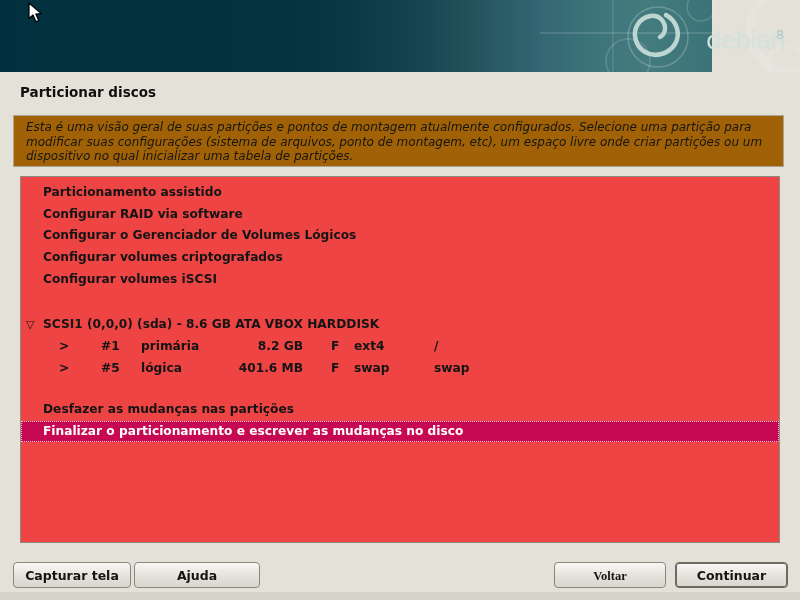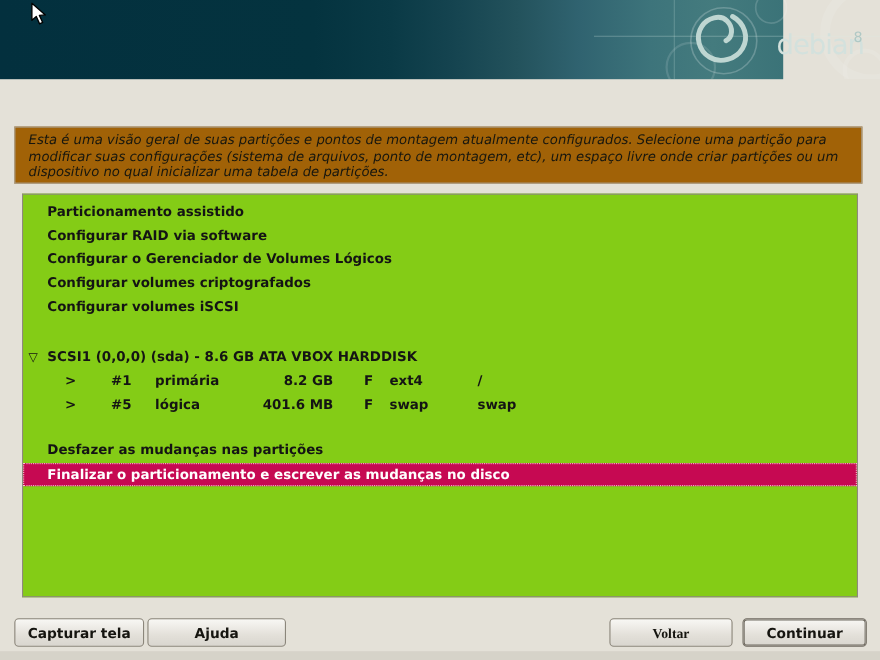--- a/index.html
+++ b/index.html
@@ -36,21 +36,21 @@
     border:1px solid #aba496; box-sizing:border-box;
     background:#a16207;
   }
   .desc-text {
     position:absolute; left:12px; top:4px; width:750px;
     font-style:italic; font-size:12px; line-height:14.6px; color:#16160f;
   }
   
   .list-box {
     position:absolute; left:20px; top:176px; width:760px; height:367px;
-    background:#84cc16; border:1px solid #8e897e; box-sizing:border-box;
+    background:#ef4444; border:1px solid #8e897e; box-sizing:border-box;
   }
   .row {
     position:absolute; left:0; width:100%; height:20px;
     font-size:12.2px; font-weight:bold; line-height:15px;
     white-space:nowrap; cursor:default;
   }
   .row .lbl { position:absolute; left:22px; top:0; }
   .tri { position:absolute; left:5px; top:0px; font-size:11px; font-weight:normal; }
   .disk-lbl { position:absolute; left:22px; top:0; }
   .pmark { position:absolute; left:38px; top:0; }
@@ -105,20 +105,21 @@
                C 95 46 92 33 98 24 C 103 16 115 13 121 19
                C 127 25 126 34 120 37" fill="none" stroke="#bed6d2" stroke-width="4.5" stroke-linecap="round"></path>
     </svg>
     <div class="brand">debian</div>
     <div class="brand-version">8</div>
     <svg class="cursor" width="17" height="21" viewBox="0 0 17 21">
       <polygon points="1,1 1,16.5 5,13 8,19.7 10.8,18.4 7.8,12 13.2,11.6" fill="#ffffff" stroke="#000000" stroke-width="1.2" stroke-linejoin="round"></polygon>
     </svg>
   </div>
 
+  <div class="page-title">Particionar discos</div>
 
   <div class="desc-box">
     <div class="desc-text">Esta é uma visão geral de suas partições e pontos de montagem atualmente configurados. Selecione uma partição para modificar suas configurações (sistema de arquivos, ponto de montagem, etc), um espaço livre onde criar partições ou um dispositivo no qual inicializar uma tabela de partições.</div>
   </div>
 
   <div class="list-box">
 
     <div class="row" style="top:8px">
       <span class="lbl">Particionamento assistido</span>
     </div>

